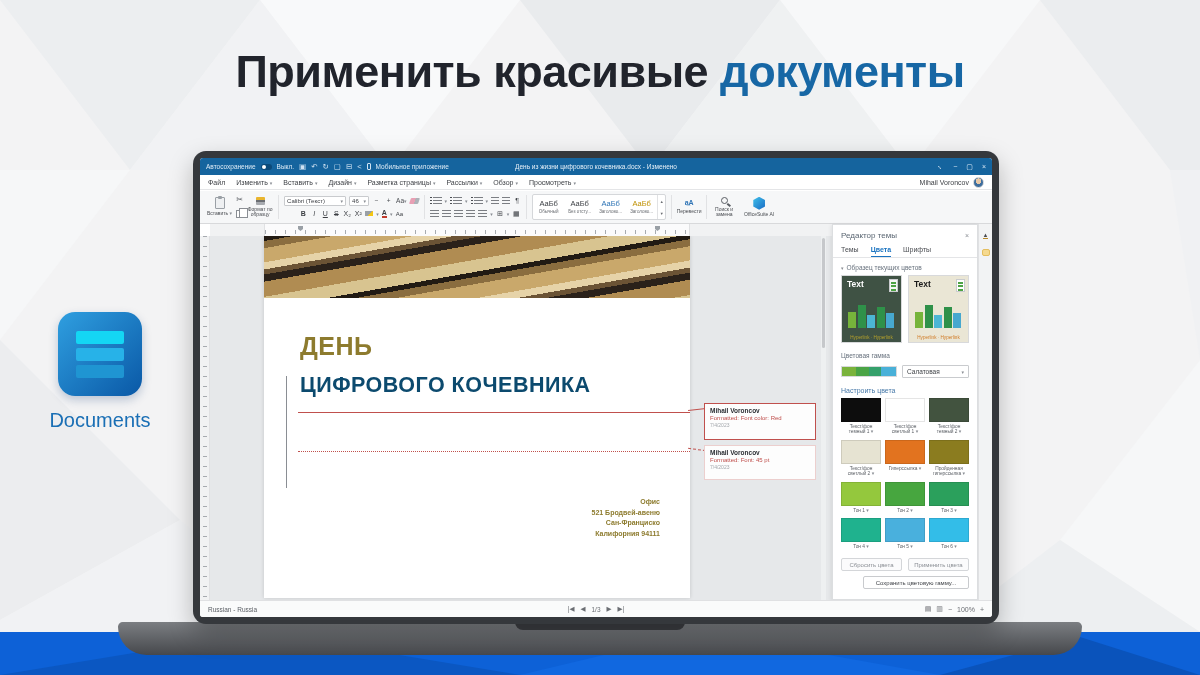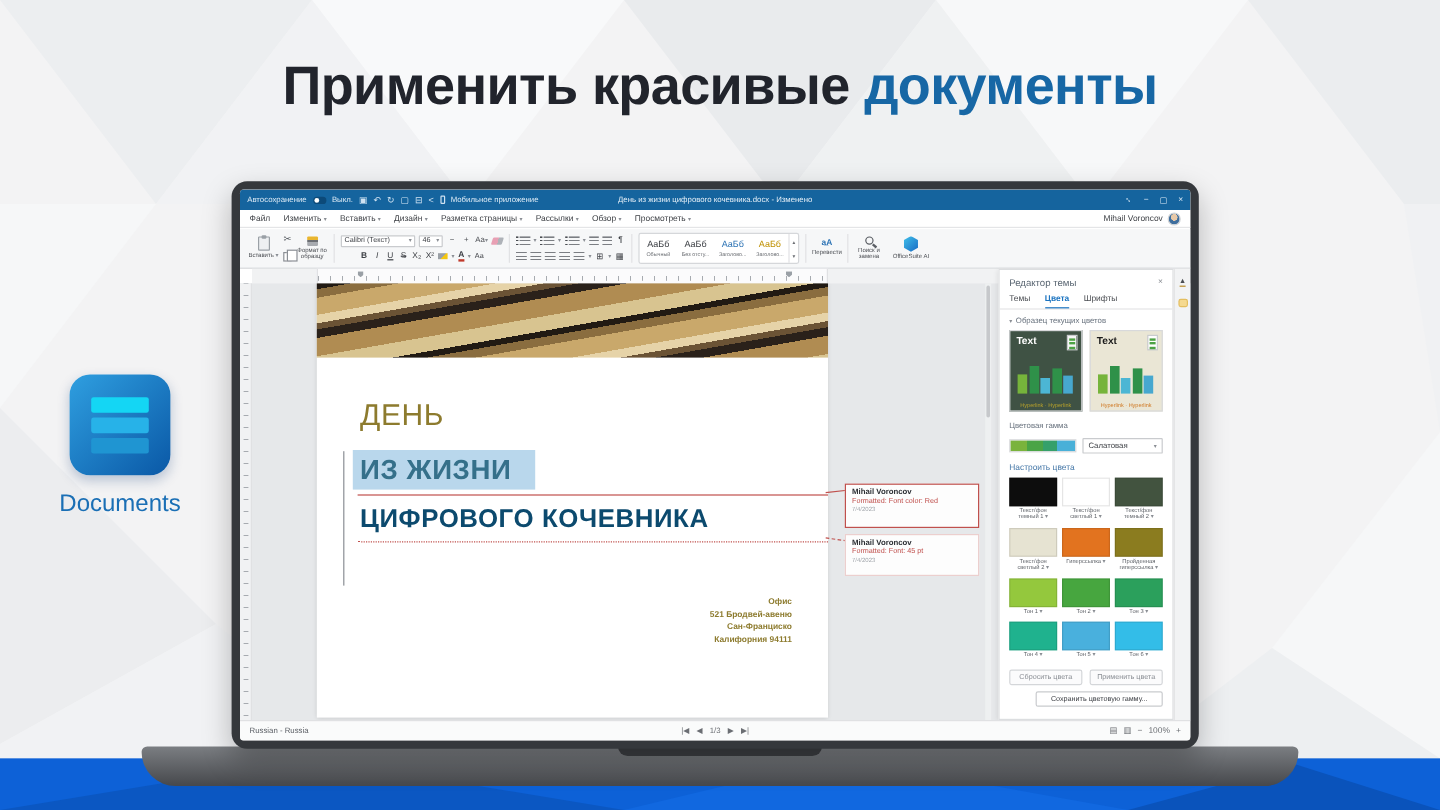--- a/index.html
+++ b/index.html
@@ -99,21 +99,21 @@
   
   .content { position:absolute; left:0; top:78px; width:792px; height:364px; background:#e6e8ea; overflow:hidden; }
   .vruler { position:absolute; left:0; top:0; width:10px; height:100%; background:#f1f2f3;
             border-right:1px solid #e0e1e3; }
   .vruler-ticks { position:absolute; right:2px; top:0; width:4px; height:100%;
                   background:repeating-linear-gradient(#a7abb0 0 1px, transparent 1px 10px); }
   .page { position:absolute; left:64px; top:0; width:426px; height:362px; background:#fff; box-shadow:0 0 4px rgba(0,0,0,.15); }
   .photo { position:absolute; left:0; top:0; width:100%; height:62px;
            background:repeating-linear-gradient(170deg,#211a13 0 5px,#8a6d3f 5px 12px,#c9a86b 12px 26px,#e6d3a8 26px 33px,#6b5335 33px 38px,#2a211a 38px 45px,#b08c52 45px 60px,#d8c490 60px 72px); }
   .doc-heading { position:absolute; left:36px; top:96px; }
-  .dh1 { font-size:25px; font-weight:normal; letter-spacing:0.5px; }
+  .dh1 { font-size:25px; font-weight:bold; letter-spacing:0.5px; }
   .dh2 { display:inline-block; font-size:23px; font-weight:bold; letter-spacing:0.5px; margin-top:14px; padding:3px 20px 3px 6px; margin-left:-6px; background:#b9d7ec; }
   .dh3 { font-size:21.5px; font-weight:bold; letter-spacing:0.5px; margin-top:12px; }
   .changebar { position:absolute; left:22px; top:140px; width:1px; height:112px; background:#8a8e94; }
   .redline { position:absolute; left:34px; top:176px; width:392px; height:1px; background:#c0504d; }
   .dotline { position:absolute; left:34px; top:215px; width:392px; border-top:1.5px dotted #c0504d; }
   .address { position:absolute; right:30px; top:261px; text-align:right; font-size:7px; font-weight:bold; line-height:10.5px; }
   .conn1 { position:absolute; left:488px; top:173px; width:18px; height:1px; background:#c0504d; transform:rotate(-6deg); }
   .conn2 { position:absolute; left:488px; top:213px; width:18px; border-top:1px dashed #c0504d; transform:rotate(8deg); }
   .comment { position:absolute; left:504px; width:112px; background:#fdfdfd; padding:3px 5px; }
   .comment.c1 { top:167px; height:37px; border:1px solid #c0504d; }
@@ -382,21 +382,20 @@
       <div class="content">
         <div class="vruler">
             <div class="vruler-ticks"></div>
           </div>
 
         <div class="page">
           <div class="photo"></div>
           <div class="changebar"></div>
           <div class="doc-heading">
             <div class="dh1" style="color: rgb(141, 123, 46);">ДЕНЬ</div>
-            <div><span class="dh2" style="color: rgb(53, 112, 138);">ИЗ ЖИЗНИ</span></div>
             <div class="dh3" style="color: #0c4a6e;">ЦИФРОВОГО КОЧЕВНИКА</div>
           </div>
           <div class="redline"></div>
           <div class="dotline"></div>
           <div class="address" style="color: rgb(141, 123, 46);">
             <div>Офис</div>
             <div>521 Бродвей-авеню</div>
             <div>Сан-Франциско</div>
             <div>Калифорния 94111</div>
           </div>

